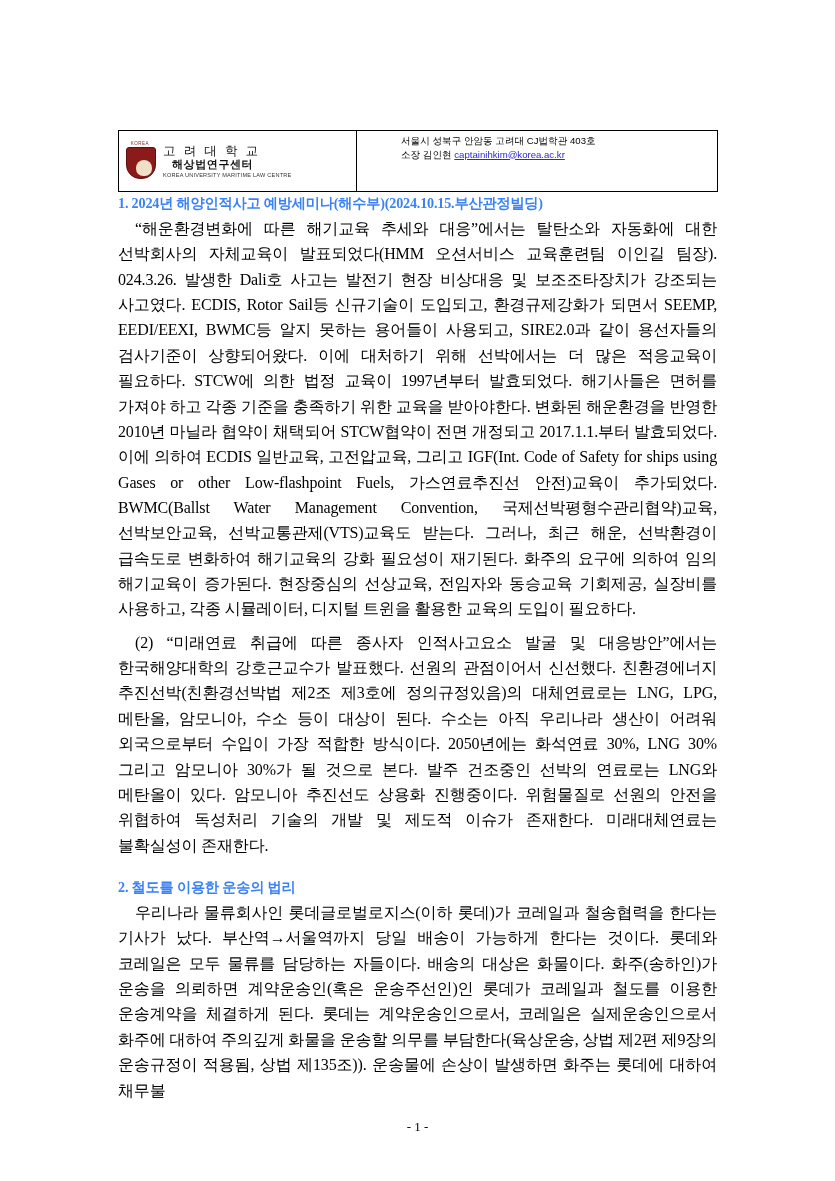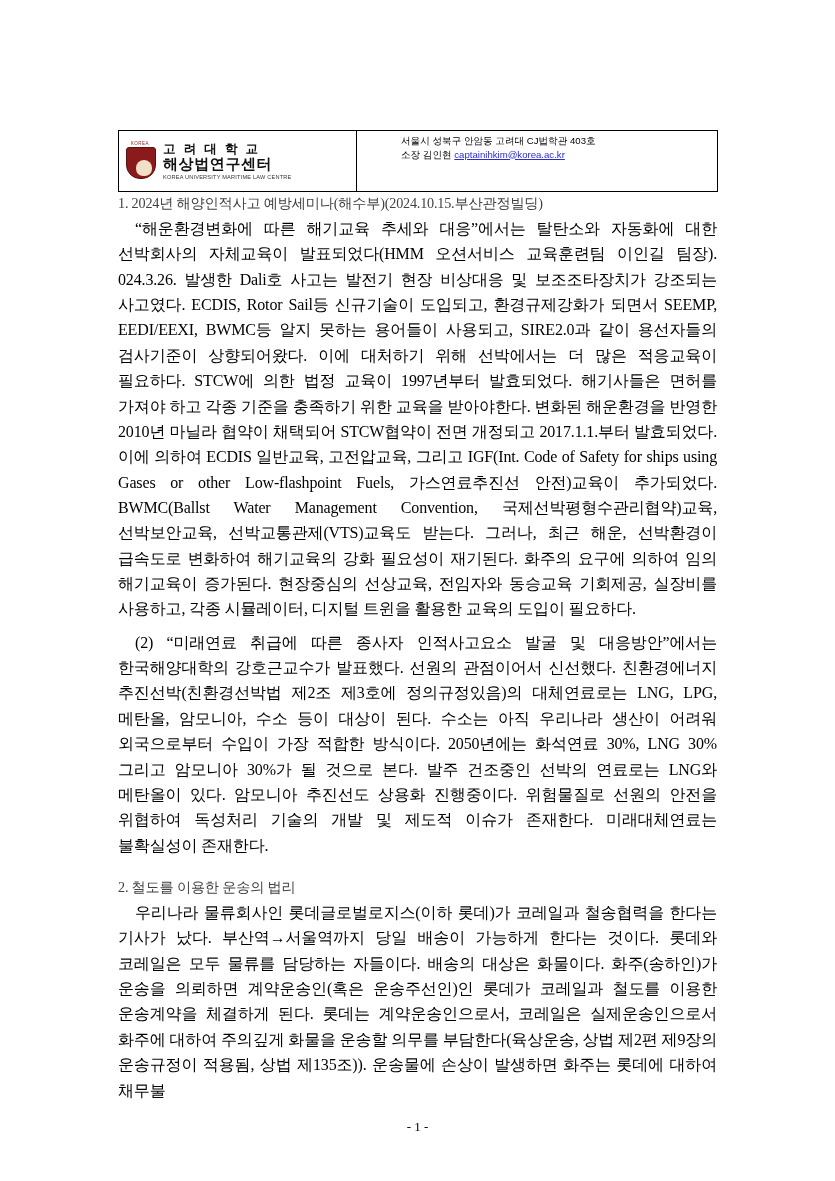--- a/index.html
+++ b/index.html
@@ -74,29 +74,30 @@
     width: 16px;
     height: 16px;
     background: #f0e0c8;
     border-radius: 50% 50% 45% 45%;
   }
   .header-left-text {
     line-height: 1.12;
   }
   .hl-line1 {
     font-size: 12.5px;
-    font-weight: bold;
+    font-weight: normal;
     letter-spacing: 2.5px;
     color: #111;
   }
   .hl-line2 {
-    font-size: 15px;
+    font-size: 11px;
     font-weight: bold;
     letter-spacing: 0.6px;
     color: #111;
+    margin-left: 9px;
   }
   .hl-line3 {
     font-size: 5.6px;
     letter-spacing: 0.2px;
     color: #333;
     font-family: "Liberation Sans", sans-serif;
     margin-top: 1px;
   }
   .header-right {
     flex: 1;
@@ -121,23 +122,23 @@
   .doc-title {
     text-align: center;
     font-size: 17px;
     font-weight: bold;
     margin: 9px 0 6px 0;
     letter-spacing: -0.3px;
   }
 
   
   .sec-heading {
-    color: #404040;
+    color: #3b82f6;
     font-size: 14.2px;
-    font-weight: normal;
+    font-weight: bold;
     margin: 2px 0 3px 0;
     letter-spacing: -0.2px;
   }
   .sec-heading.spaced {
     margin-top: 20px;
   }
   p.body {
     font-size: 16px;
     line-height: 1.585;
     text-align: justify;

